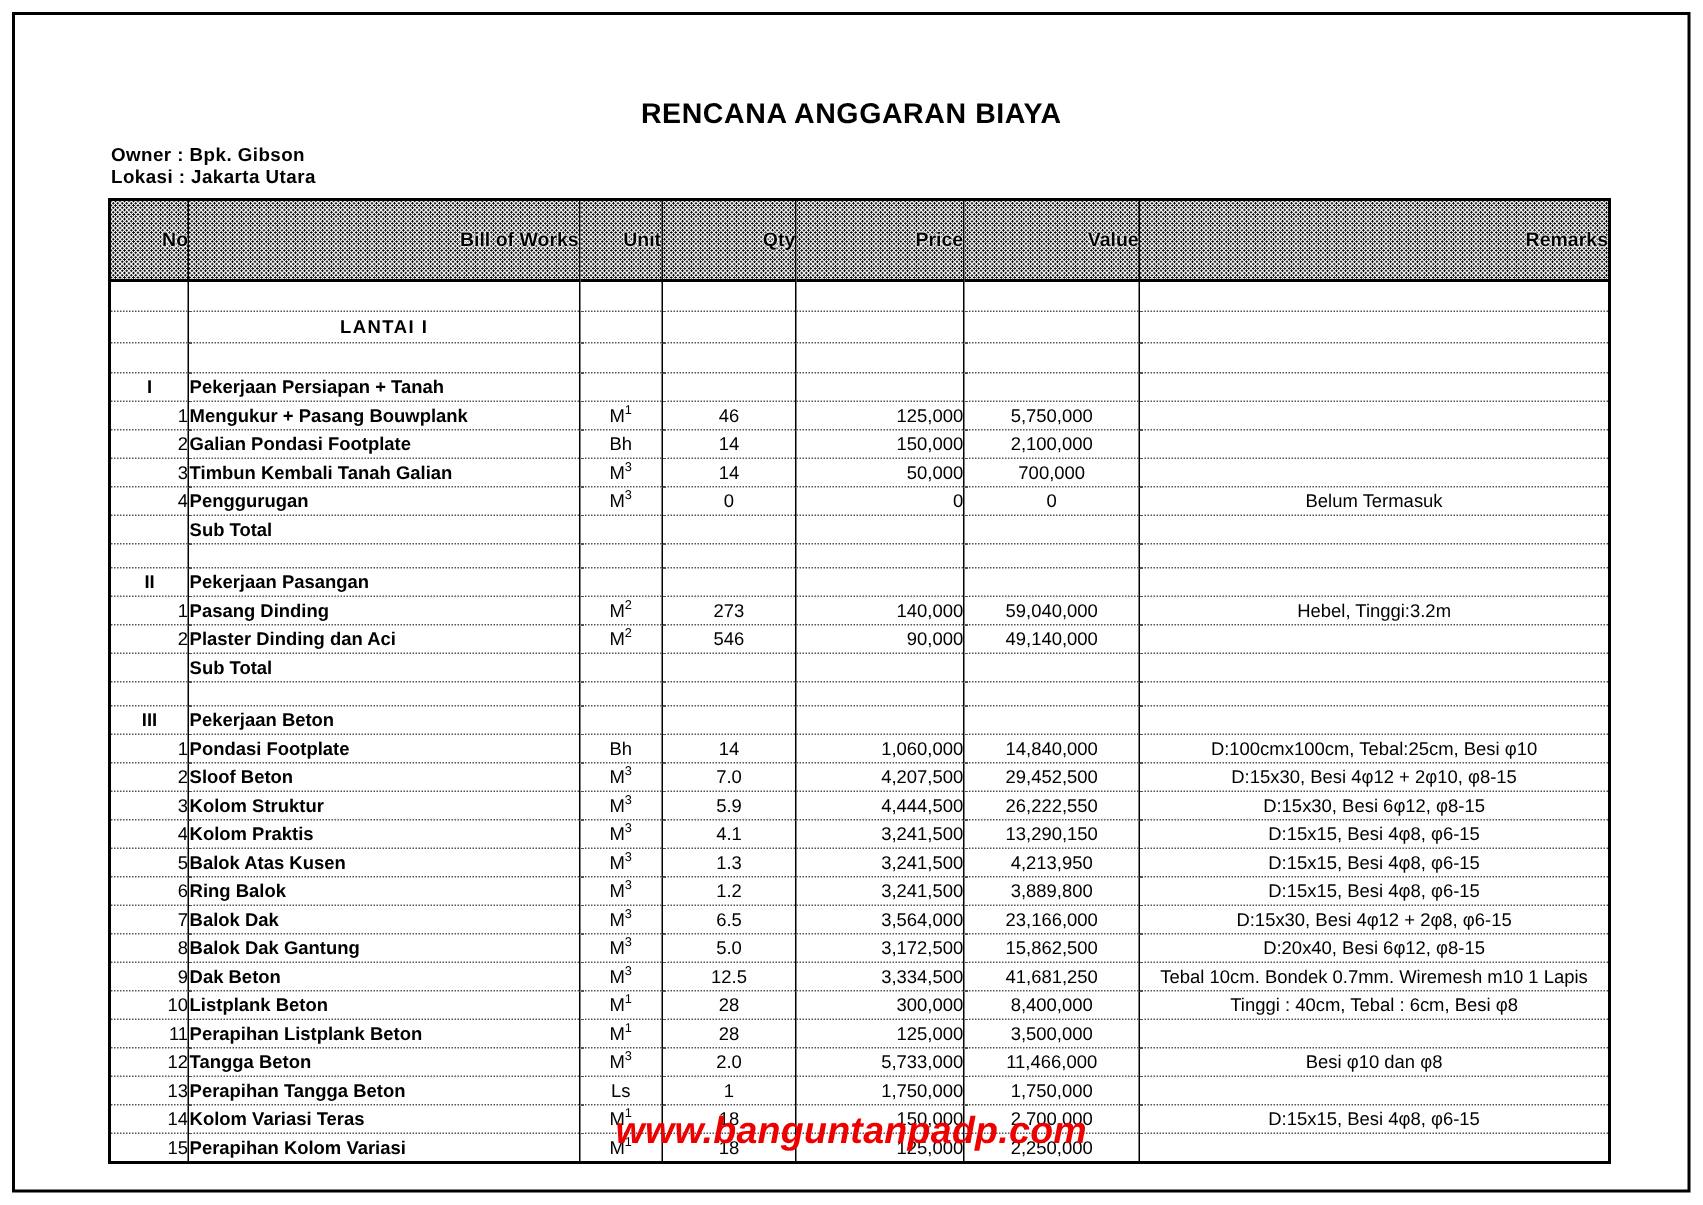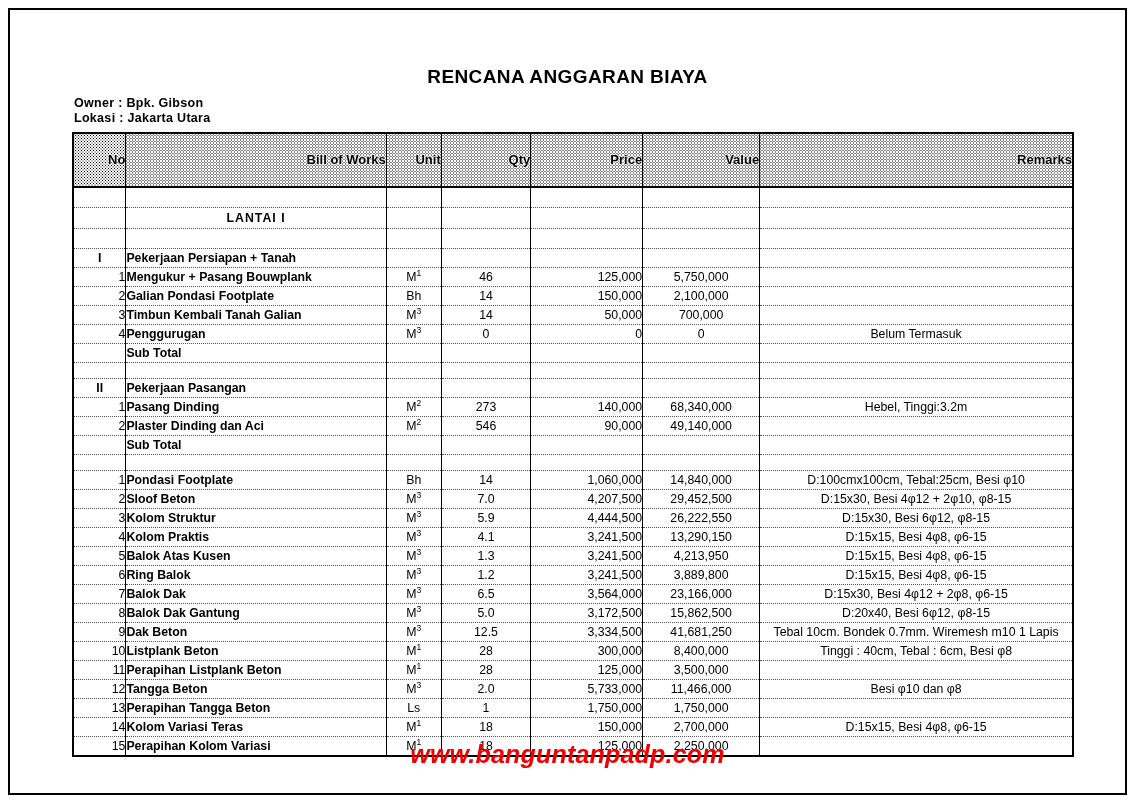--- a/index.html
+++ b/index.html
@@ -255,21 +255,21 @@
             <td class="c-price"></td>
             <td class="c-value"></td>
             <td class="c-remarks"></td>
           </tr>
           <tr>
             <td class="c-no">1</td>
             <td class="c-bow">Pasang Dinding</td>
             <td class="c-unit">M<sup>2</sup></td>
             <td class="c-qty">273</td>
             <td class="c-price">140,000</td>
-            <td class="c-value">68,340,000</td>
+            <td class="c-value">59,040,000</td>
             <td class="c-remarks">Hebel, Tinggi:3.2m</td>
           </tr>
           <tr>
             <td class="c-no">2</td>
             <td class="c-bow">Plaster Dinding dan Aci</td>
             <td class="c-unit">M<sup>2</sup></td>
             <td class="c-qty">546</td>
             <td class="c-price">90,000</td>
             <td class="c-value">49,140,000</td>
             <td class="c-remarks"></td>
@@ -279,20 +279,29 @@
             <td class="c-bow bold">Sub Total</td>
             <td class="c-unit"></td>
             <td class="c-qty"></td>
             <td class="c-price"></td>
             <td class="c-value"></td>
             <td class="c-remarks"></td>
           </tr>
           <tr class="spacer">
             <td class="c-no"></td>
             <td class="c-bow"></td>
+            <td class="c-unit"></td>
+            <td class="c-qty"></td>
+            <td class="c-price"></td>
+            <td class="c-value"></td>
+            <td class="c-remarks"></td>
+          </tr>
+          <tr>
+            <td class="c-no sec-no">III</td>
+            <td class="c-bow bold">Pekerjaan Beton</td>
             <td class="c-unit"></td>
             <td class="c-qty"></td>
             <td class="c-price"></td>
             <td class="c-value"></td>
             <td class="c-remarks"></td>
           </tr>
           <tr>
             <td class="c-no">1</td>
             <td class="c-bow">Pondasi Footplate</td>
             <td class="c-unit">Bh</td>

